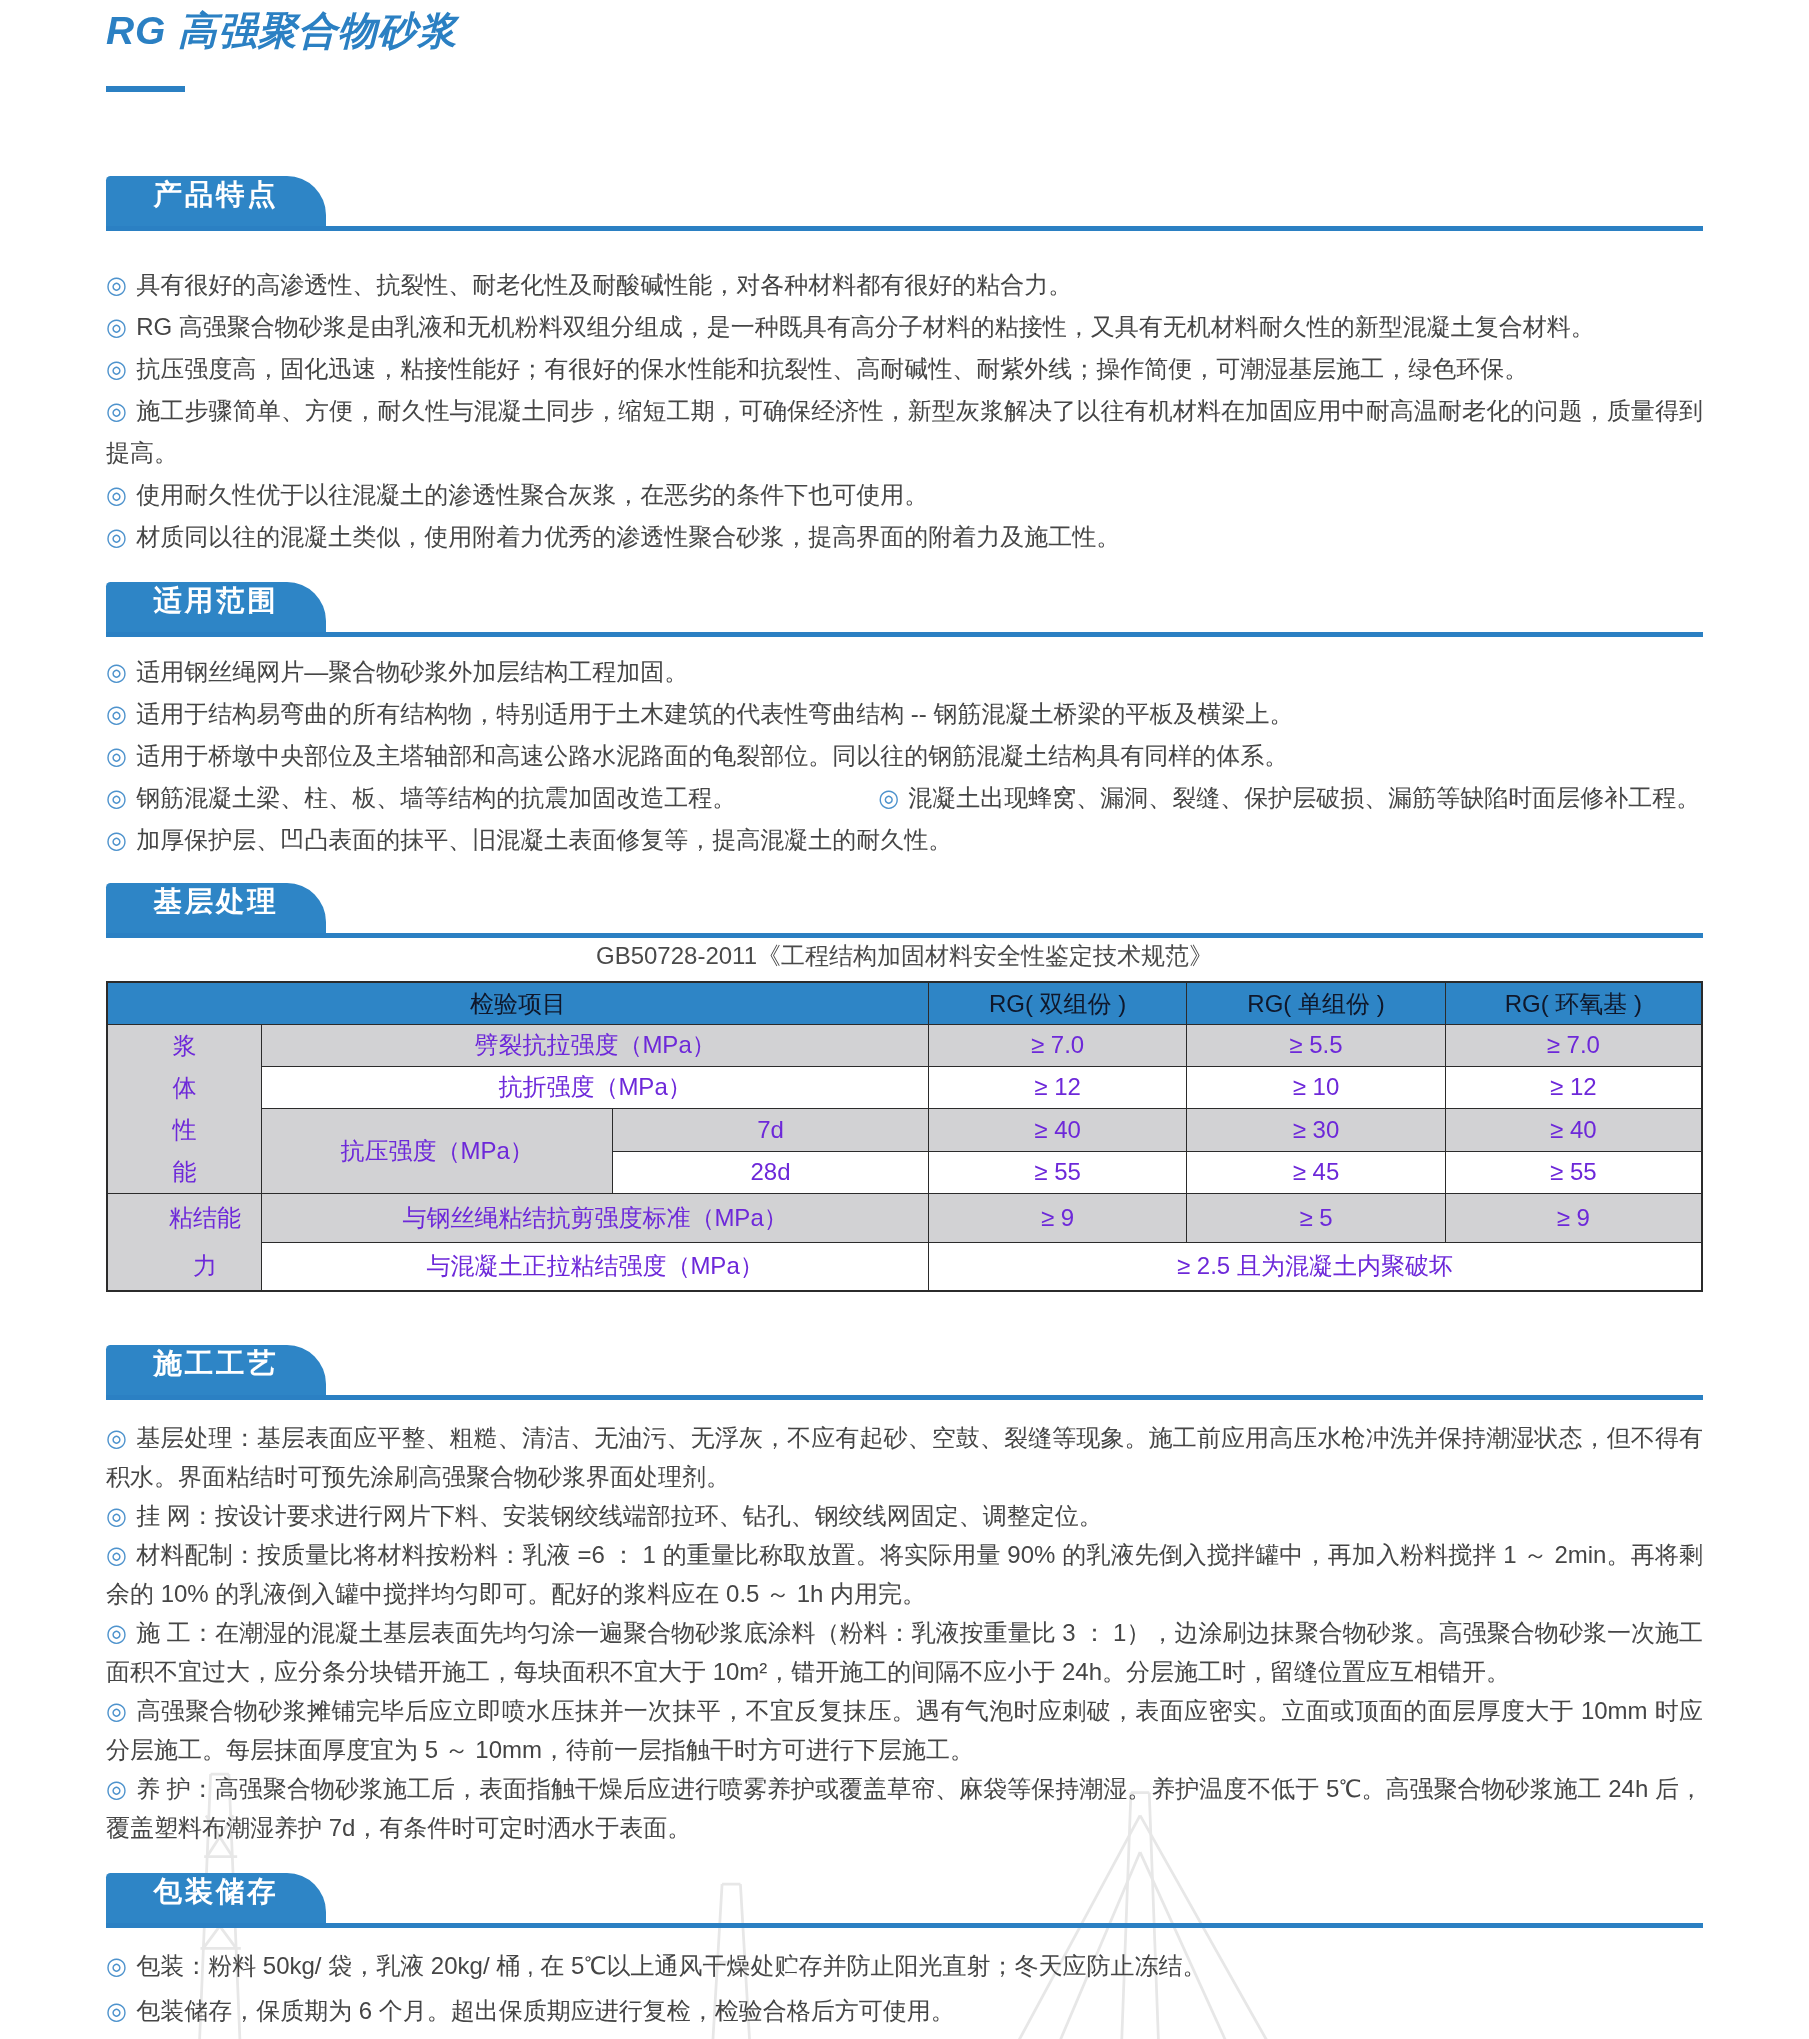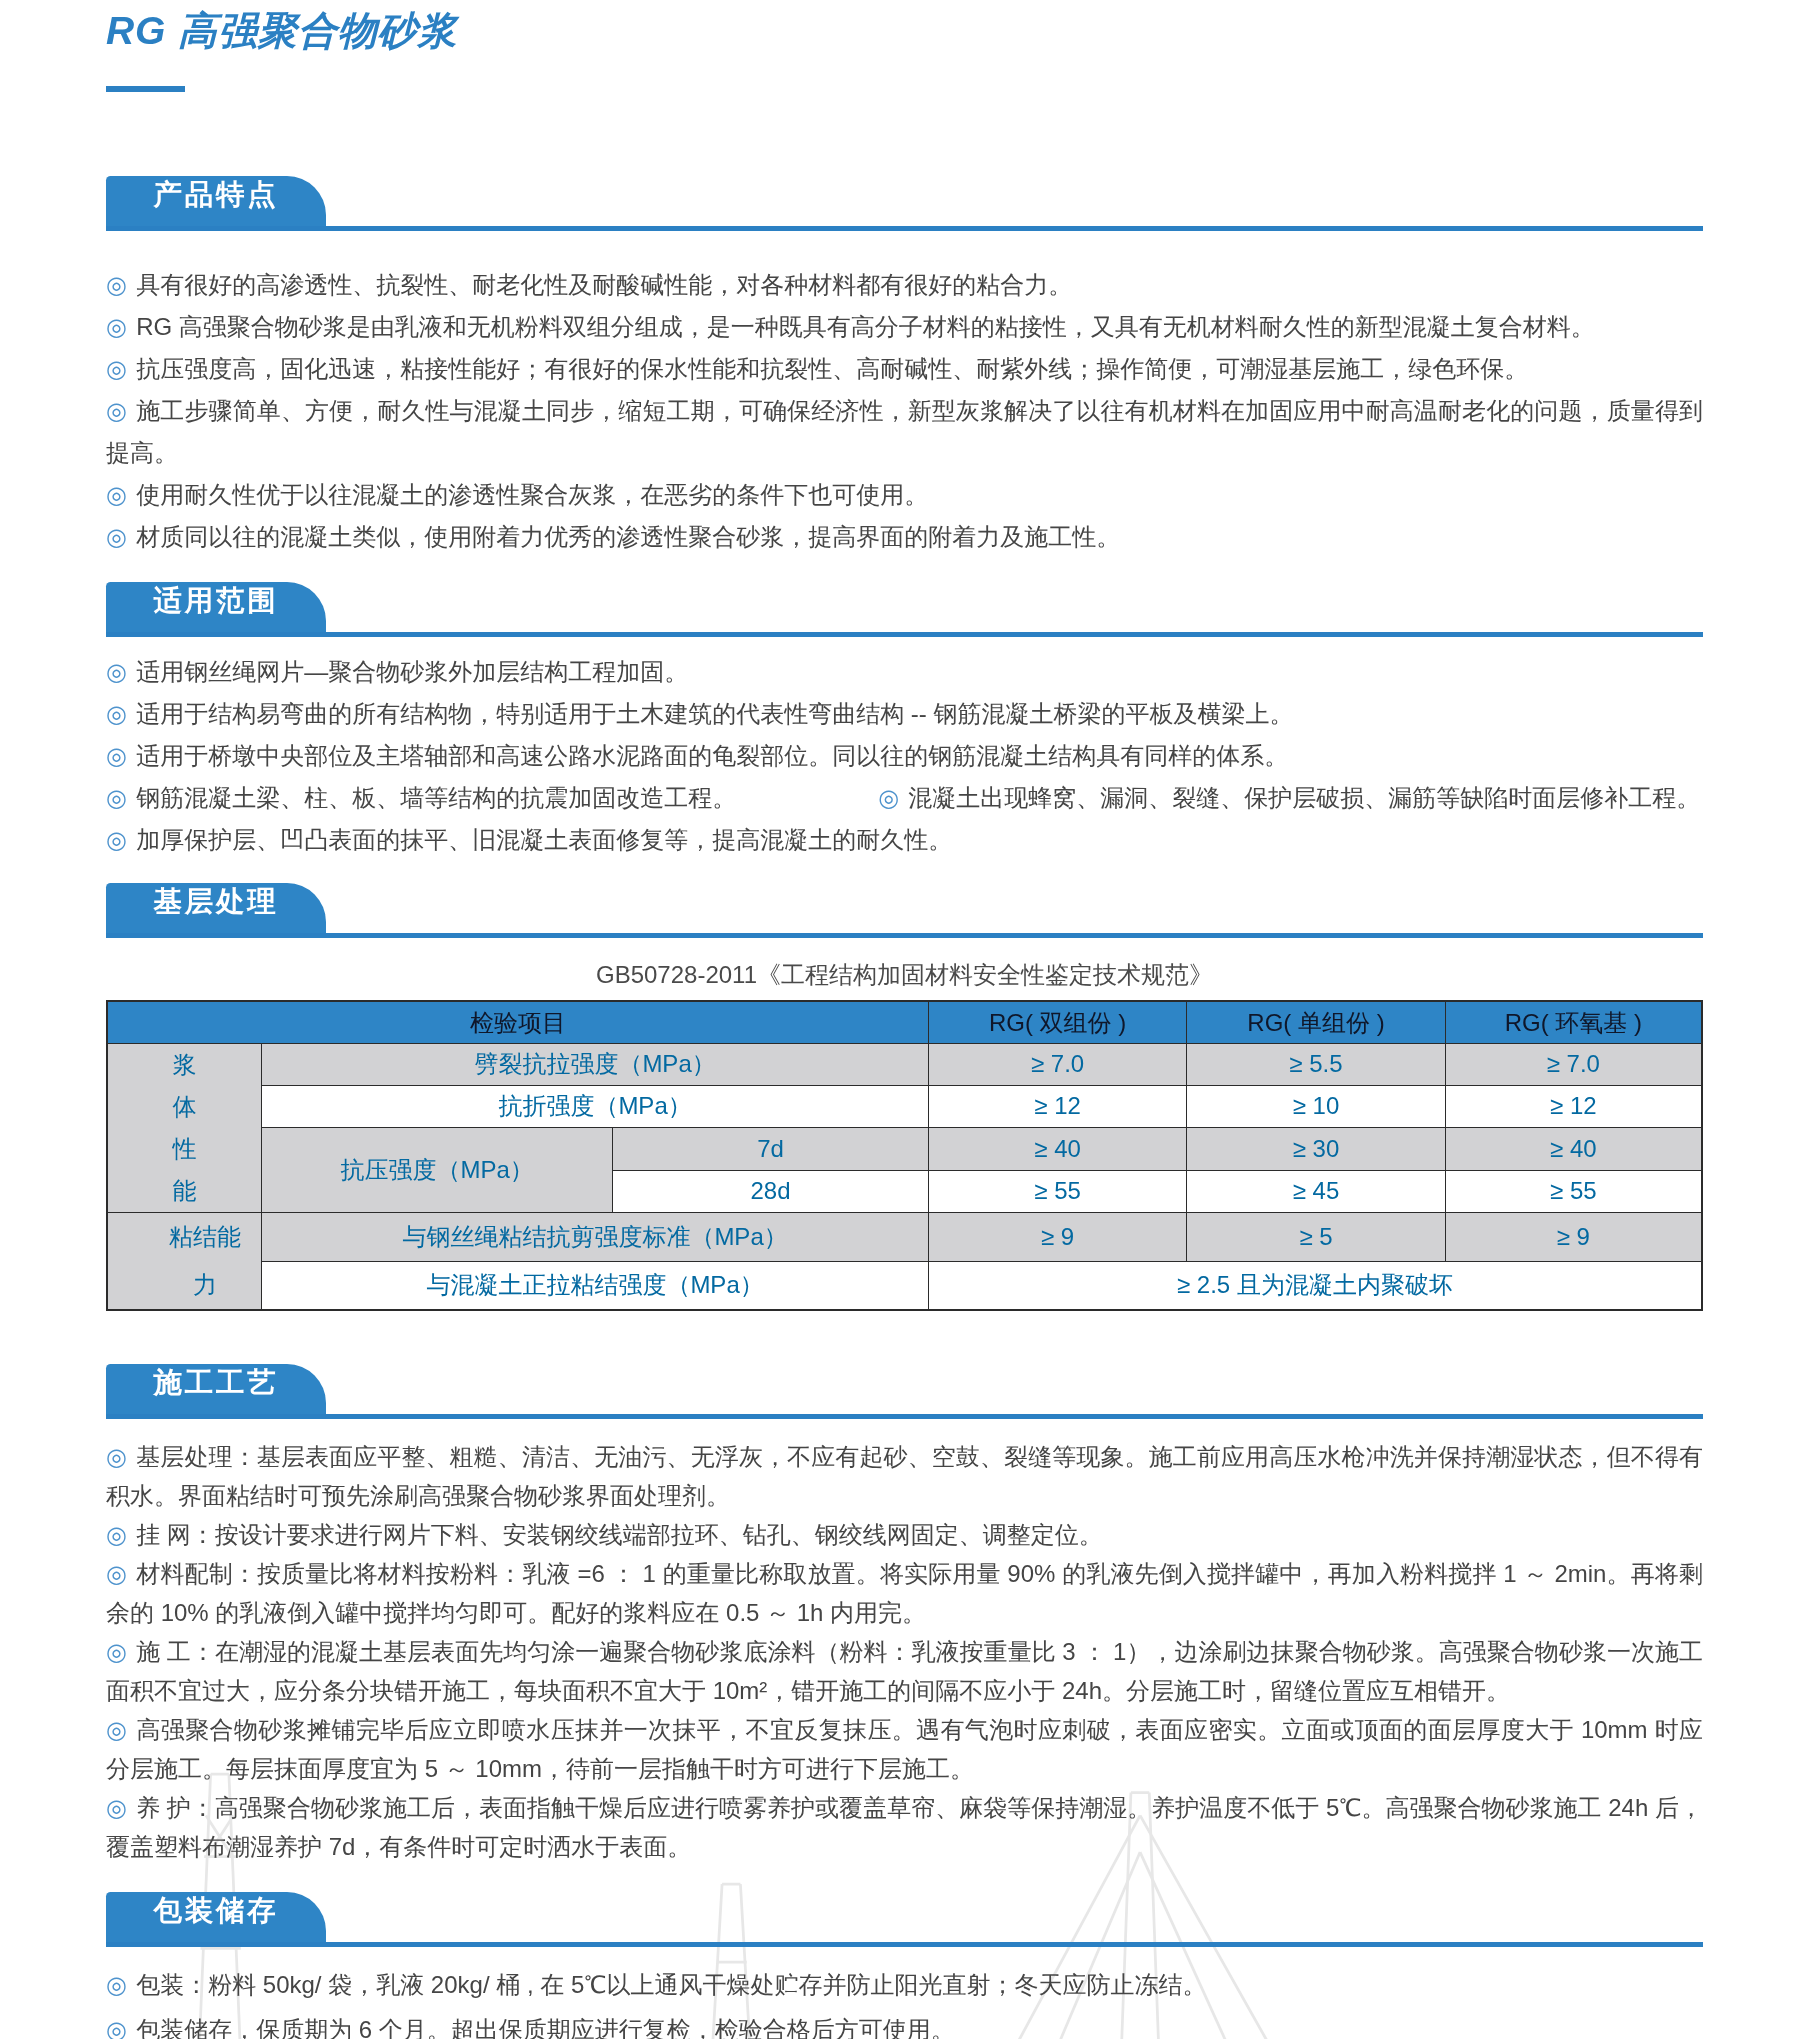--- a/index.html
+++ b/index.html
@@ -26,25 +26,25 @@
   .sec-scope .sec-head    { margin-top:24px; }
   .sec-scope .bullets     { margin-top:14.7px; }
   .sec-performance .sec-head { margin-top:22px; }
   .sec-process .sec-head  { margin-top:53px; }
   .sec-process .bullets   { margin-top:18.4px; }
   .sec-process p.bullet   { line-height:39px; }
   .sec-packaging .sec-head{ margin-top:26px; }
   .sec-packaging .bullets { margin-top:14.7px; }
   .sec-packaging p.bullet { line-height:45px; }
 
-  .spec-caption { margin-top:25px; text-align:center; font-size:24px; line-height:24px; color:#4a4a4a; }
+  .spec-caption { margin-top:6px; text-align:center; font-size:24px; line-height:24px; color:#4a4a4a; }
   table.spec { width:100%; margin-top:13px; border-collapse:collapse; table-layout:fixed;
                border:2.8px solid #2b2b2b; }
   .spec th, .spec td { border:1.8px solid #2b2b2b; height:42px; text-align:center;
-                       vertical-align:middle; font-size:24px; color:#0369a1; padding:0 5.5px; }
+                       vertical-align:middle; font-size:24px; color:#6d28d9; padding:0 5.5px; }
   .spec thead th { background:#2e85c6; color:#0f172a; font-weight:normal; }
   .gray { background:#d2d2d4; }
   .white { background:#ffffff; }
   .vstack  { display:inline-block; width:1.15em; word-break:break-all; line-height:42px; vertical-align:middle; }
   .vstack3 { display:inline-block; width:3.3em;  word-break:break-all; line-height:48px; vertical-align:middle;margin-left:41px; }
 </style>
 </head>
 <body>
 
 <div class="page">

